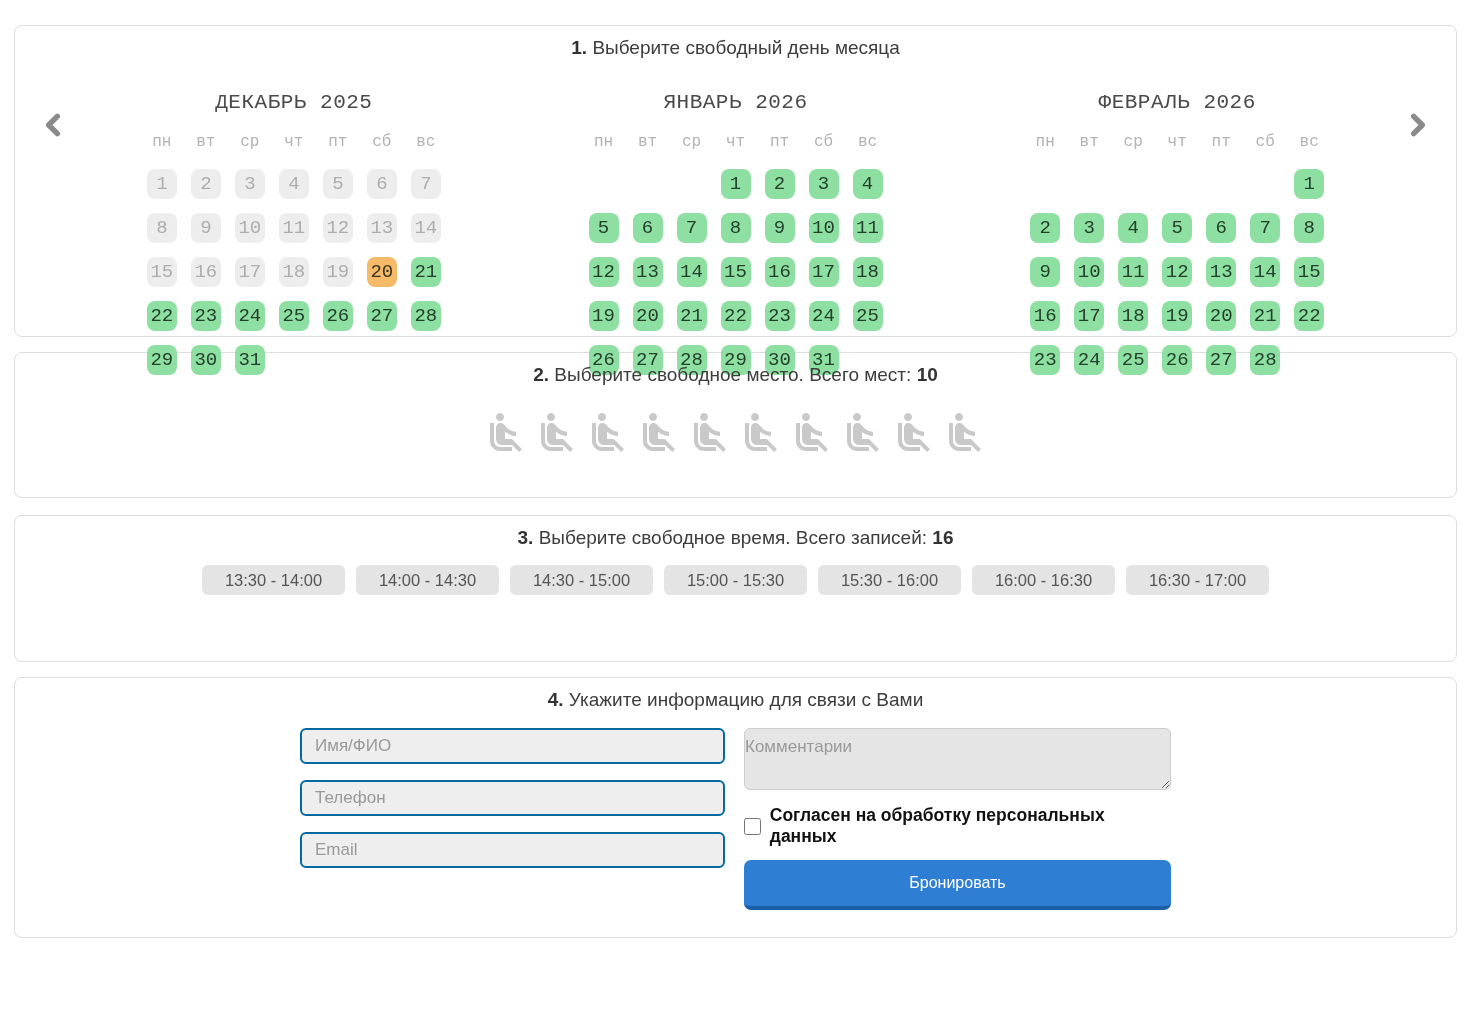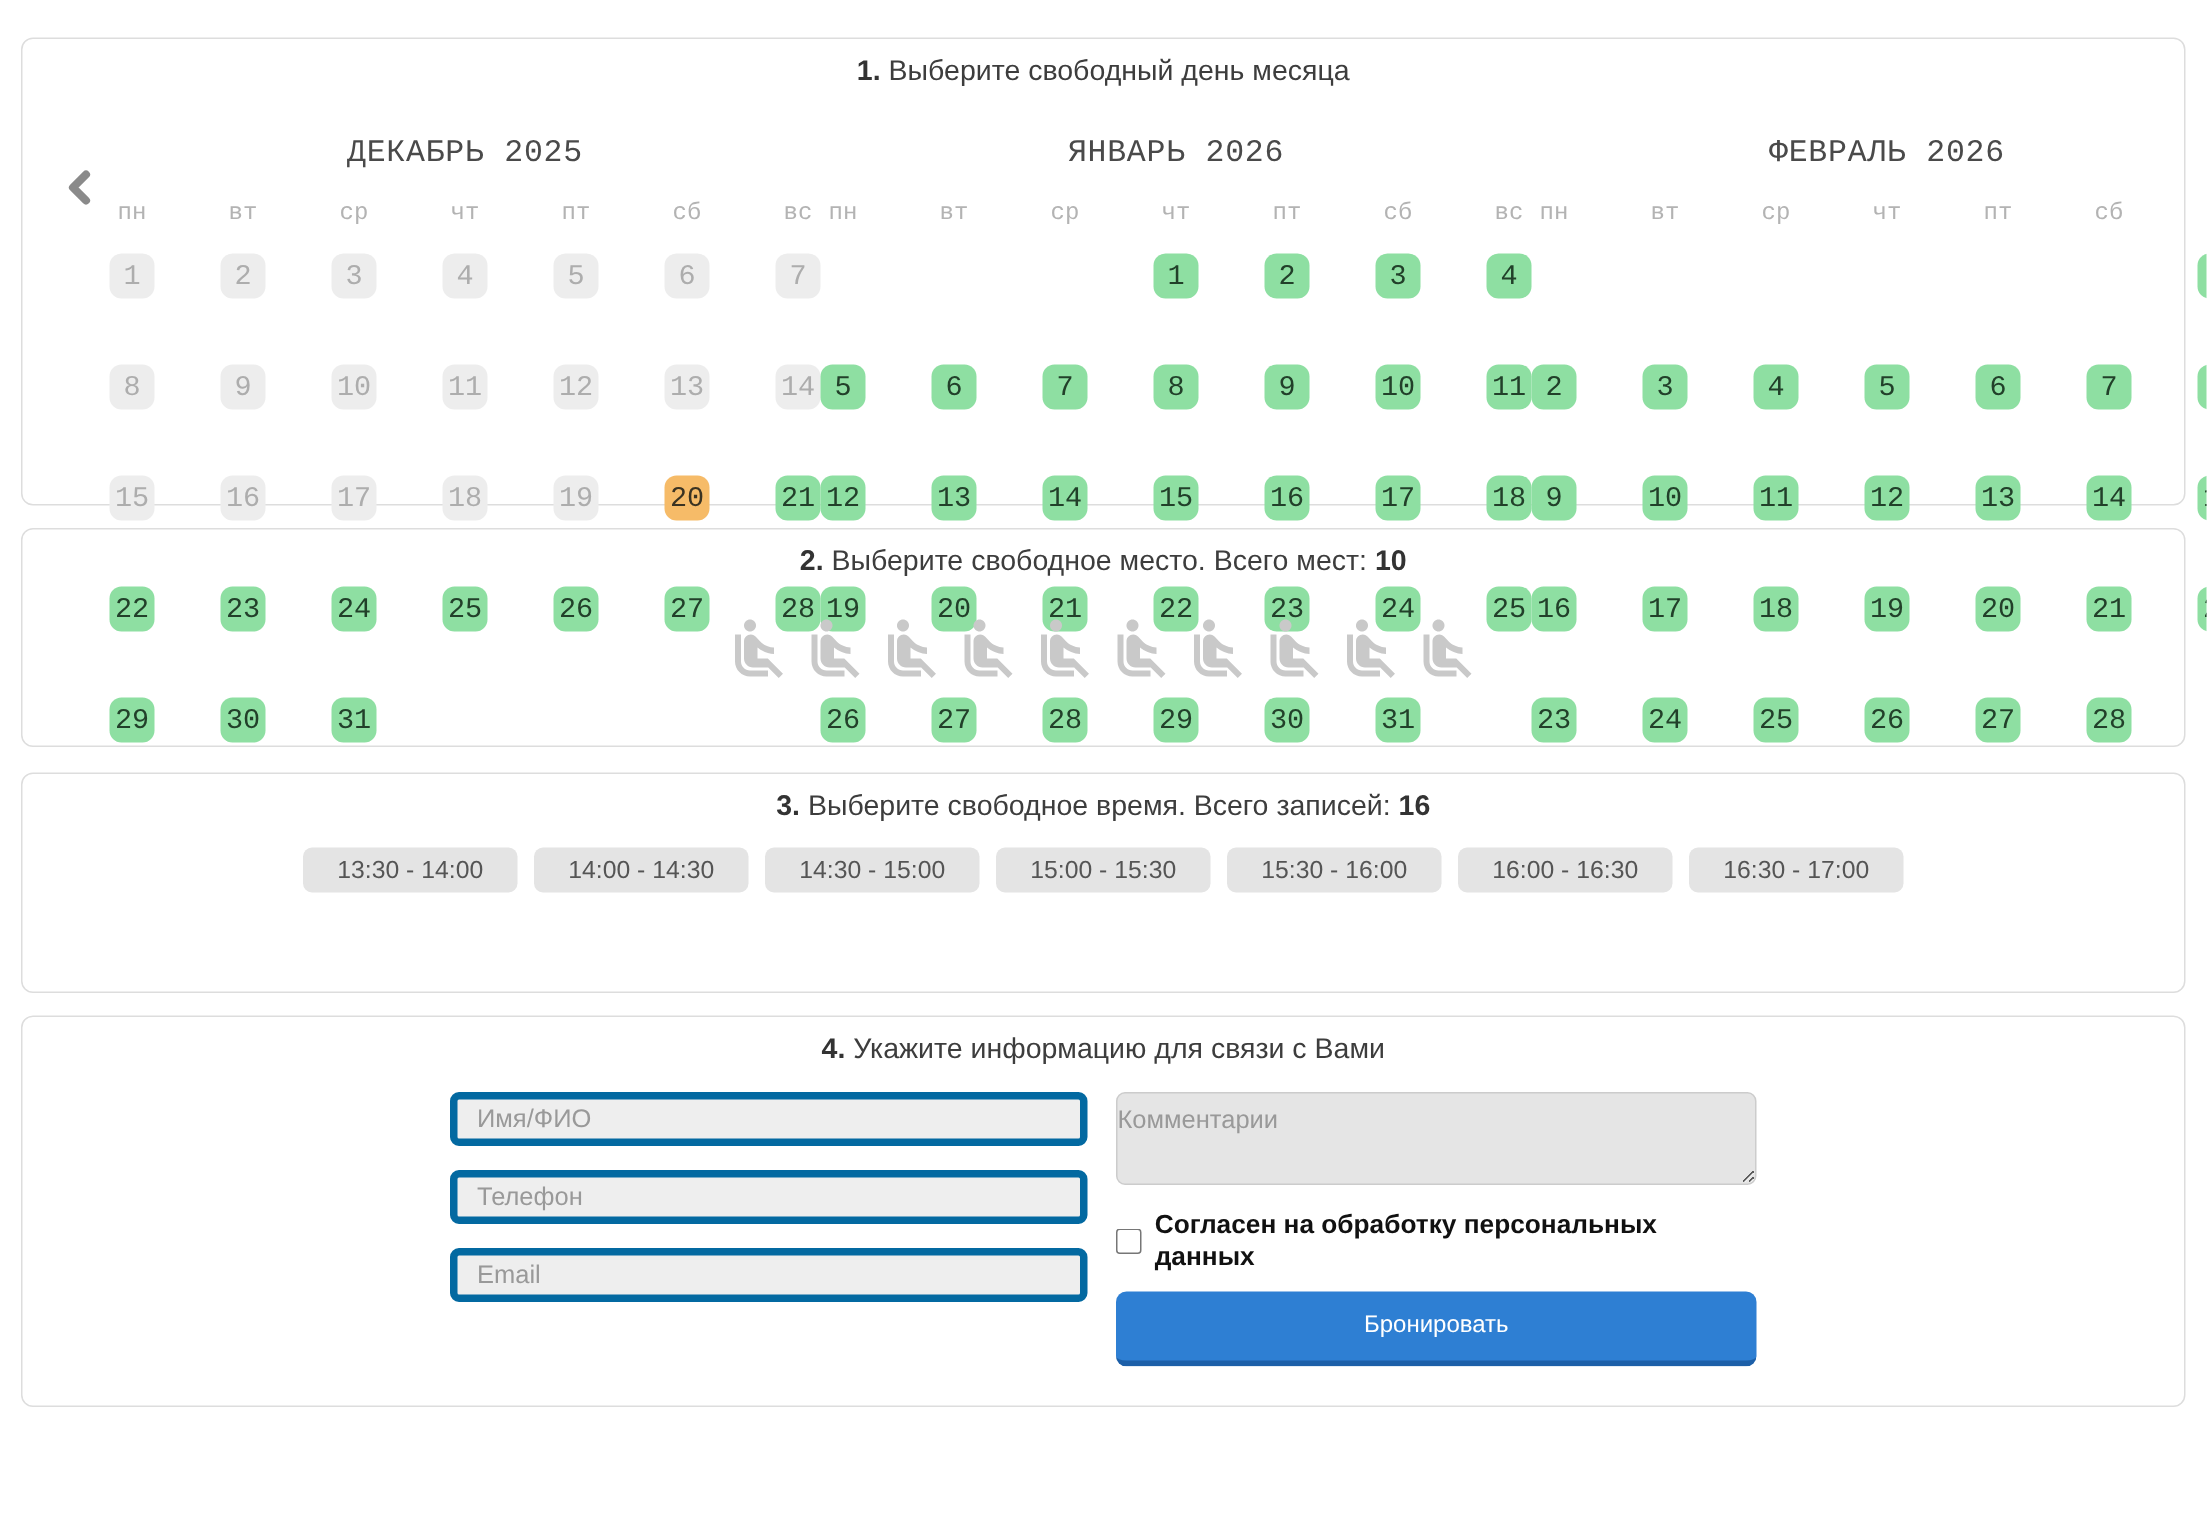--- a/index.html
+++ b/index.html
@@ -20,21 +20,21 @@
   .cal-row { display:flex; align-items:flex-start; padding:0 18px; margin-top:20px; }
   .nav-btn { width:40px; height:40px; margin-top:26px; display:flex;
     align-items:center; justify-content:center; cursor:pointer; flex:0 0 auto; }
   .nav-btn svg { width:26px; height:30px; }
   .nav-btn path { fill:none; stroke:#8a8a8a; stroke-width:5;
     stroke-linecap:round; stroke-linejoin:round; }
   #calendars { flex:1; display:flex;font-family:Liberation Mono, monospace; }
   .month { flex:1; text-align:center; }
   .month-title { font-size:21px; color:#4a4a4a; margin:12px 0 19px; letter-spacing:.5px; }
   .wd-grid, .day-grid { display:grid; grid-template-columns:repeat(7,30px);
-    column-gap:14px; row-gap:14px; justify-content:center;gap:44px; }
+    column-gap:14px; row-gap:14px; justify-content:center; }
   .wd { font-size:16px; color:#b3b3b3; line-height:18px; }
   .day-grid { margin-top:18px; }
   .day { width:30px; height:30px; line-height:30px; border-radius:8px;
     font-size:19px; text-align:center; }
   .day.available { background:var(--available-bg,#8edfa2); color:var(--available-text,#22402a); cursor:pointer; }
   .day.today     { background:var(--today-bg,#f6bb68); color:var(--today-text,#3b3322); cursor:pointer; }
   .day.disabled  { background:var(--disabled-bg,#ededed); color:var(--disabled-text,#adadad); }
   .day.empty     { background:transparent; }
 
   
@@ -47,21 +47,21 @@
   #slot-rows { margin-top:16px; }
   .slot-row { display:flex; justify-content:center; gap:11px; margin-bottom:11px; }
   .slot { background:var(--slot-bg,#e4e4e4); color:var(--slot-text,#555);
     border-radius:6px; font-size:16.5px; line-height:30px; height:30px;
     padding:0 17px; min-width:143px; text-align:center; cursor:pointer; }
 
   
   .form-wrap { display:flex; justify-content:center; gap:19px; margin-top:17px; }
   .form-col-left  { width:425px; display:flex; flex-direction:column; gap:16px; }
   .form-col-right { width:427px; }
-  .txt-input { width:100%; height:36px; background:#eee; border:5px solid #0369a1;
+  .txt-input { width:100%; height:36px; background:#eee; border:2px solid #0369a1;
     border-radius:6px; font-family:"Liberation Sans",sans-serif; font-size:17px;
     color:#444; padding:0 13px; outline:none; }
   .txt-input::placeholder, .txt-area::placeholder { color:#999; }
   .txt-area { width:100%; height:62px; background:#e5e5e5; border:1px solid #ccc;
     border-radius:6px; font-family:"Liberation Sans",sans-serif; font-size:17px;
     color:#444; padding:8px 0; resize:both; outline:none; }
   .consent-row { display:flex; align-items:center; gap:9px; margin:11px 0 13px; }
   .consent-row input { width:17px; height:17px; accent-color:#fff; cursor:pointer; }
   .consent-row label { font-size:17.5px; font-weight:600; color:#111; cursor:pointer; }
   .submit-btn { width:100%; height:50px; background:var(--submit-bg,#2e7fd3);

